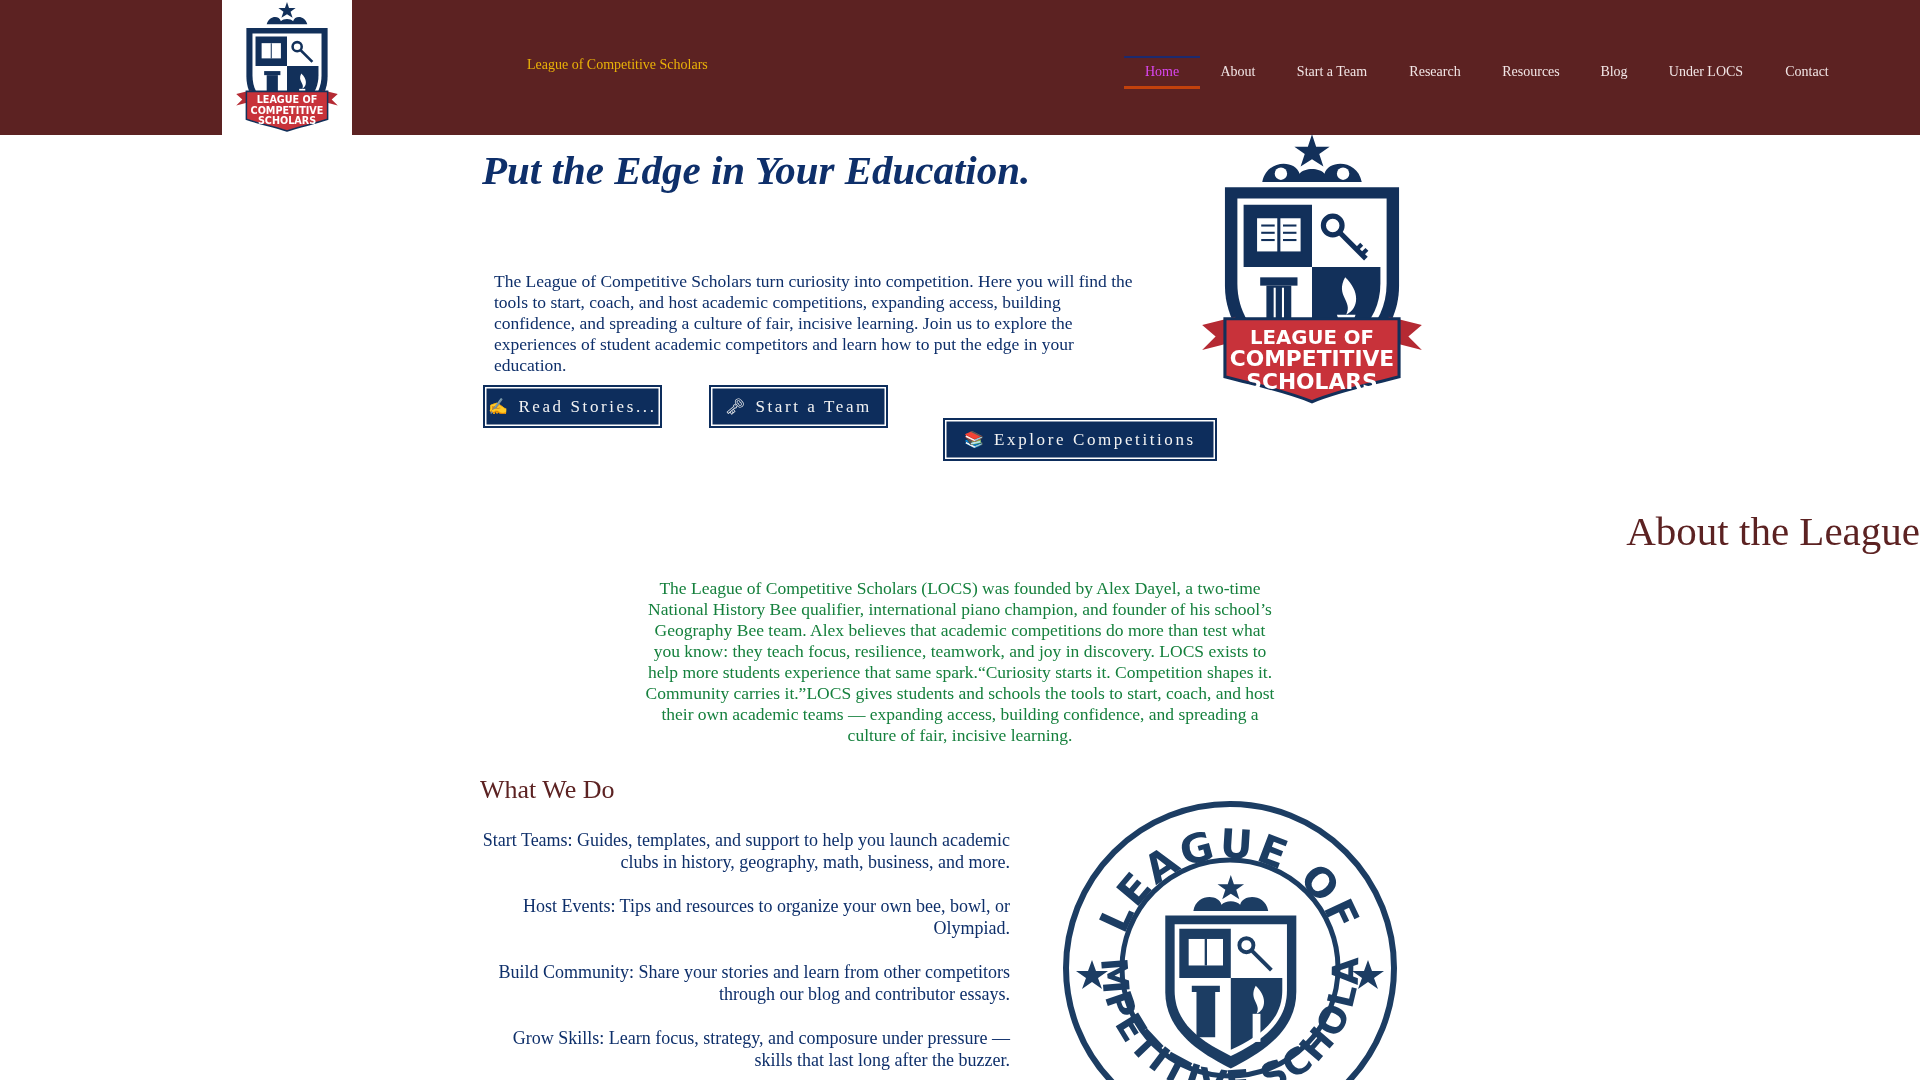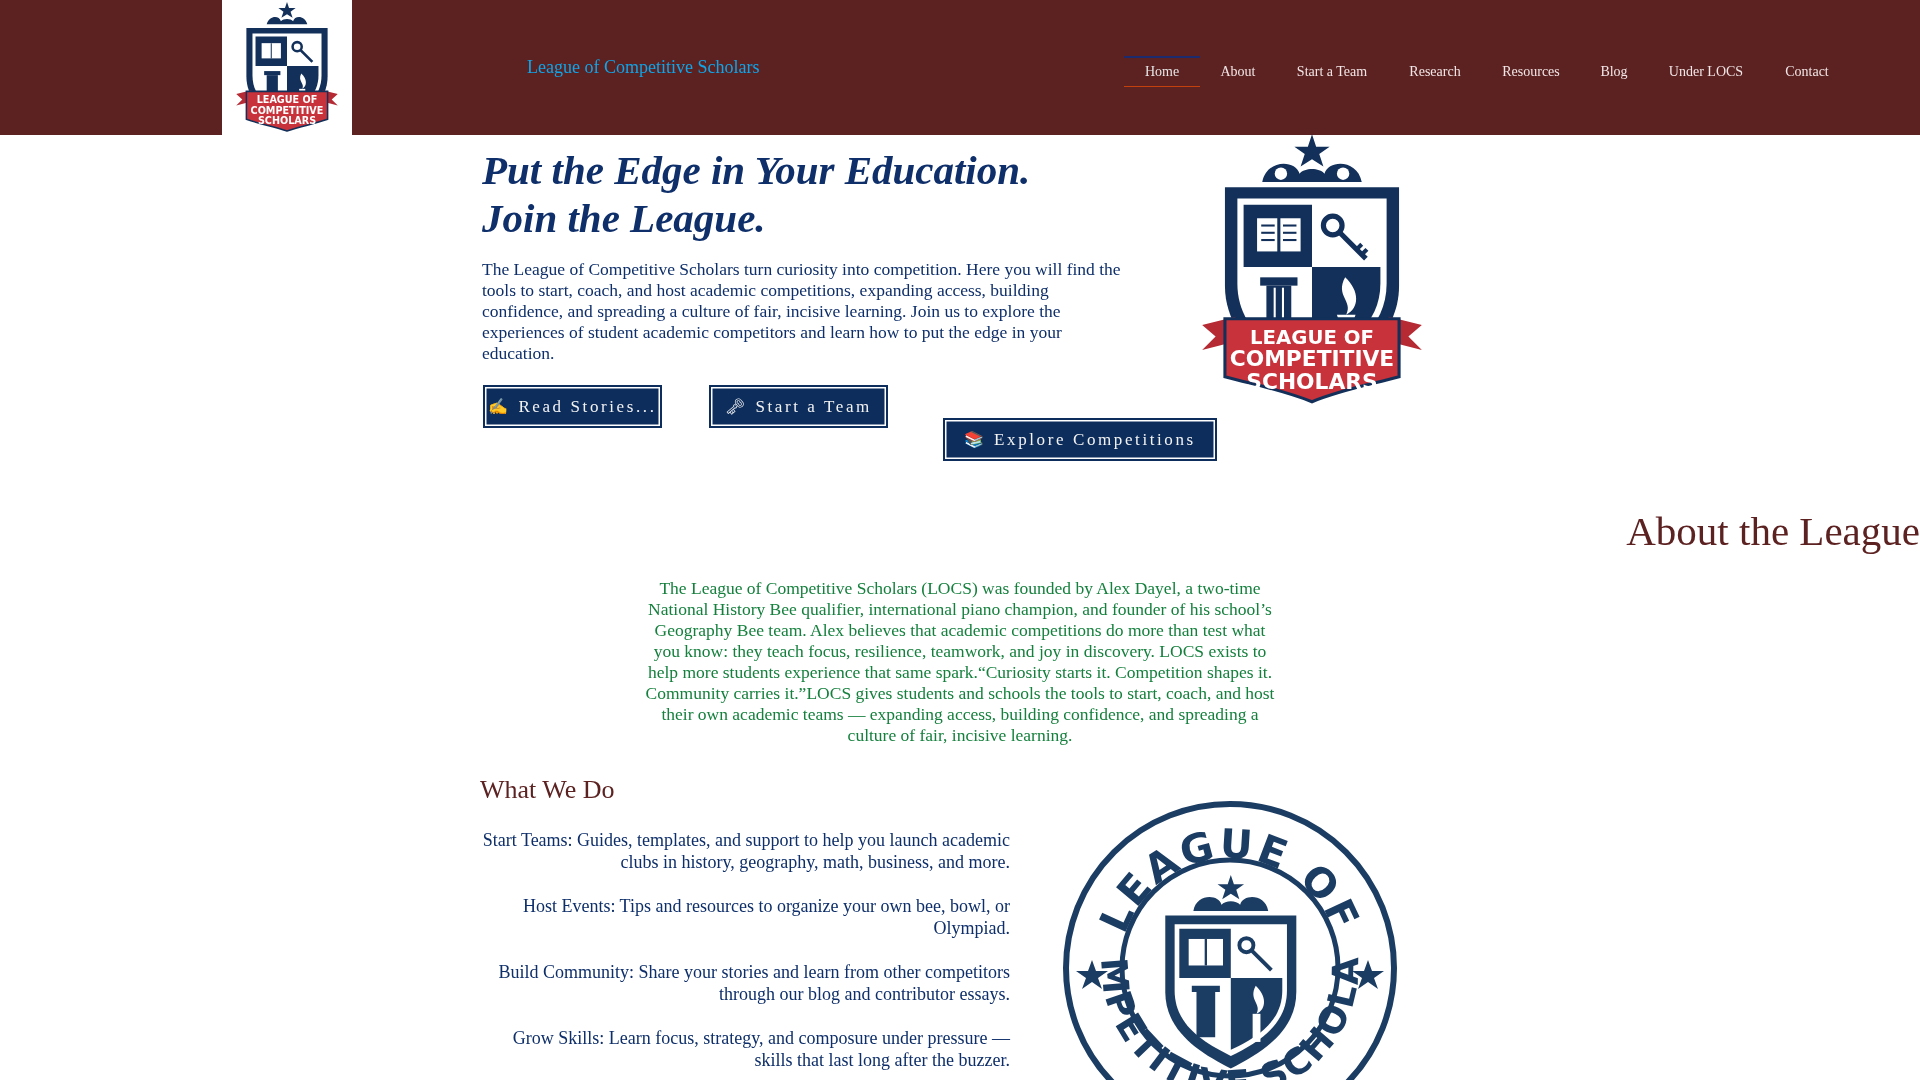--- a/index.html
+++ b/index.html
@@ -12,42 +12,42 @@
     position:absolute; left:0; top:0; width:1920px; height:135px;
     background:#5c2222;
   }
   .logo-block {
     position:absolute; left:222px; top:0; width:130px; height:135px;
     background:#ffffff;
   }
   .logo-block svg { position:absolute; left:9px; top:0; }
   .site-title {
     position:absolute; left:527px; top:57px;
-    color:#0ea5e9; font-size:18px; white-space:nowrap;
+    color:#eab308; font-size:14px; white-space:nowrap;
   }
   .nav { position:absolute; top:58px; left:0; height:30px; }
   .nav-item {
     position:absolute; top:0; height:28px; line-height:28px;
     color:#f2e6e6; font-size:14px; white-space:nowrap; cursor:pointer;
     text-align:center;
   }
   .nav-item.active {
-    color:#e5e5e5;
-    border-top:2px solid #1c2a6e; border-bottom:1px solid #c2410c;
+    color:#d946ef;
+    border-top:2px solid #1c2a6e; border-bottom:3px solid #c2410c;
     top:-2px;
   }
 
   .hero-title {
     position:absolute; left:482px; top:146px;
     color:#0e2f6a; font-size:41px; font-weight:bold; font-style:italic;
     line-height:48px; margin:0;
   }
   .hero-text {
     position:absolute; left:482px; top:259px; width:640px;
-    color:#0e2f6a; font-size:17.5px; line-height:21px; margin:0;
+    color:#0e2f6a; font-size:17.5px; line-height:21px; margin:12px;
   }
   .btn {
     position:absolute; background:#0d2d5c; color:#f3f3f3;
     border:2px solid #0d2d5c; box-shadow: inset 0 0 0 1.5px #ffffff;
     font-family:"Liberation Serif", serif;
     font-size:17px; letter-spacing:2.6px; height:43px;
     display:flex; align-items:center; justify-content:center;
     cursor:pointer; box-sizing:border-box; white-space:nowrap;
   }
   .btn .ico { margin-right:10px; font-size:16px; letter-spacing:0; }
@@ -110,21 +110,20 @@
     <div class="nav-item" style="left:1400px;width:70px;">Research</div>
     <div class="nav-item" style="left:1493px;width:76px;">Resources</div>
     <div class="nav-item" style="left:1594px;width:40px;">Blog</div>
     <div class="nav-item" style="left:1662px;width:88px;">Under LOCS</div>
     <div class="nav-item" style="left:1777px;width:60px;">Contact</div>
   </nav>
 </div>
 
 <h1 class="hero-title">
   <span>Put the Edge in Your Education.</span><br>
-  <span>Join the League.</span>
 </h1>
 <p class="hero-text">The League of Competitive Scholars turn curiosity into competition. Here you will find the tools to start, coach, and host academic competitions, expanding access, building confidence, and spreading a culture of fair, incisive learning. Join us to explore the experiences of student academic competitors and learn how to put the edge in your education.</p>
 
 <div class="btn" style="left:483px;top:385px;width:179px;">
   <span class="ico">✍</span>
   <span>Read Stories...</span>
 </div>
 <div class="btn" style="left:709px;top:385px;width:179px;">
   <span class="ico">🗝</span>
   <span>Start a Team</span>

